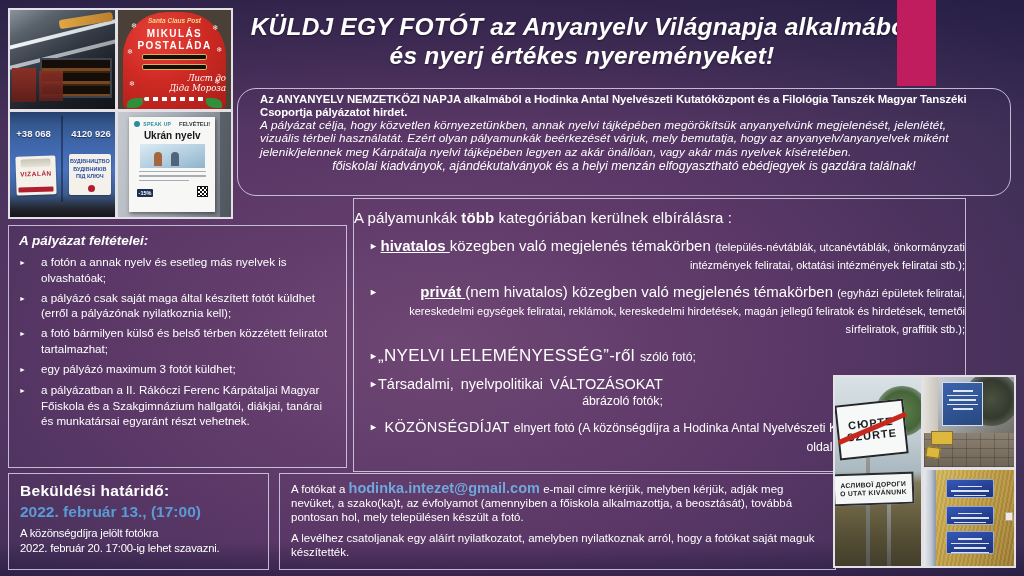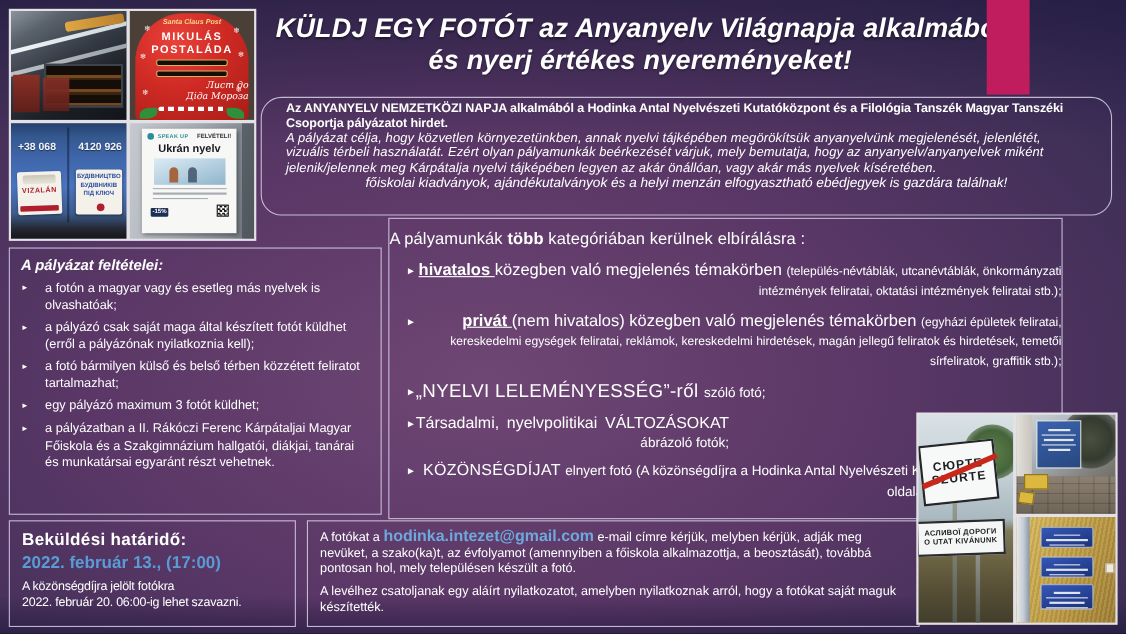--- a/index.html
+++ b/index.html
@@ -253,21 +253,21 @@
     <p class="intro-announcement">Az ANYANYELV NEMZETKÖZI NAPJA alkalmából a Hodinka Antal Nyelvészeti Kutatóközpont és a Filológia Tanszék Magyar Tanszéki Csoportja pályázatot hirdet.</p>
     <p class="intro-body">A pályázat célja, hogy közvetlen környezetünkben, annak nyelvi tájképében megörökítsük anyanyelvünk megjelenését, jelenlétét, vizuális térbeli használatát. Ezért olyan pályamunkák beérkezését várjuk, mely bemutatja, hogy az anyanyelv/anyanyelvek miként jelenik/jelennek meg Kárpátalja nyelvi tájképében legyen az akár önállóan, vagy akár más nyelvek kíséretében.</p>
     <p class="prize">főiskolai kiadványok, ajándékutalványok és a helyi menzán elfogyasztható ebédjegyek is gazdára találnak!</p>
   </div>
 
   <div class="box cond-box">
     <div class="cond-title">A pályázat feltételei:</div>
     <ul class="cond-list">
       <li class="cond-item">
           <span class="arrow"></span>
-          <span>a fotón a magyar vagy és esetleg más nyelvek is olvashatóak;</span>
+          <span>a fotón a annak nyelv és esetleg más nyelvek is olvashatóak;</span>
         </li>
       <li class="cond-item">
           <span class="arrow"></span>
           <span>a pályázó csak saját maga által készített fotót küldhet (erről a pályázónak nyilatkoznia kell);</span>
         </li>
       <li class="cond-item">
           <span class="arrow"></span>
           <span>a fotó bármilyen külső és belső térben közzétett feliratot tartalmazhat;</span>
         </li>
       <li class="cond-item">
@@ -304,21 +304,21 @@
           <span class="arrow"></span>
           <span><span class="cat-main">KÖZÖNSÉGDÍJAT </span><span class="cat-small">elnyert fotó (A közönségdíjra a Hodinka Antal Nyelvészeti Kutatóközpont Facebook oldalán lehet majd szavazni).</span></span>
         </li>
     </ul>
   </div>
 
   <div class="box deadline-box">
     <div class="dl-title">Beküldési határidő:</div>
     <div class="dl-date">2022. február 13., (17:00)</div>
     <div class="dl-note">A közönségdíjra jelölt fotókra</div>
-    <div class="dl-note">2022. február 20. 06:00-ig lehet szavazni.</div>
+    <div class="dl-note">2022. február 20. 17:00-ig lehet szavazni.</div>
   </div>
 
   <div class="box email-box">
     <p><span>A fotókat a </span><span class="email-addr">hodinka.intezet@gmail.com</span><span> e-mail címre kérjük, melyben kérjük, adják meg nevüket, a szako(ka)t, az évfolyamot (amennyiben a főiskola alkalmazottja, a beosztását), továbbá pontosan hol, mely településen készült a fotó.</span></p>
     <p class="sub-para2">A levélhez csatoljanak egy aláírt nyilatkozatot, amelyben nyilatkoznak arról, hogy a fotókat saját maguk készítették.</p>
   </div>
 
   <div class="collage collage-br">
     <div class="photo ph-roadsign" style="grid-row:1/3;">
       <div class="rs-tree"></div>

